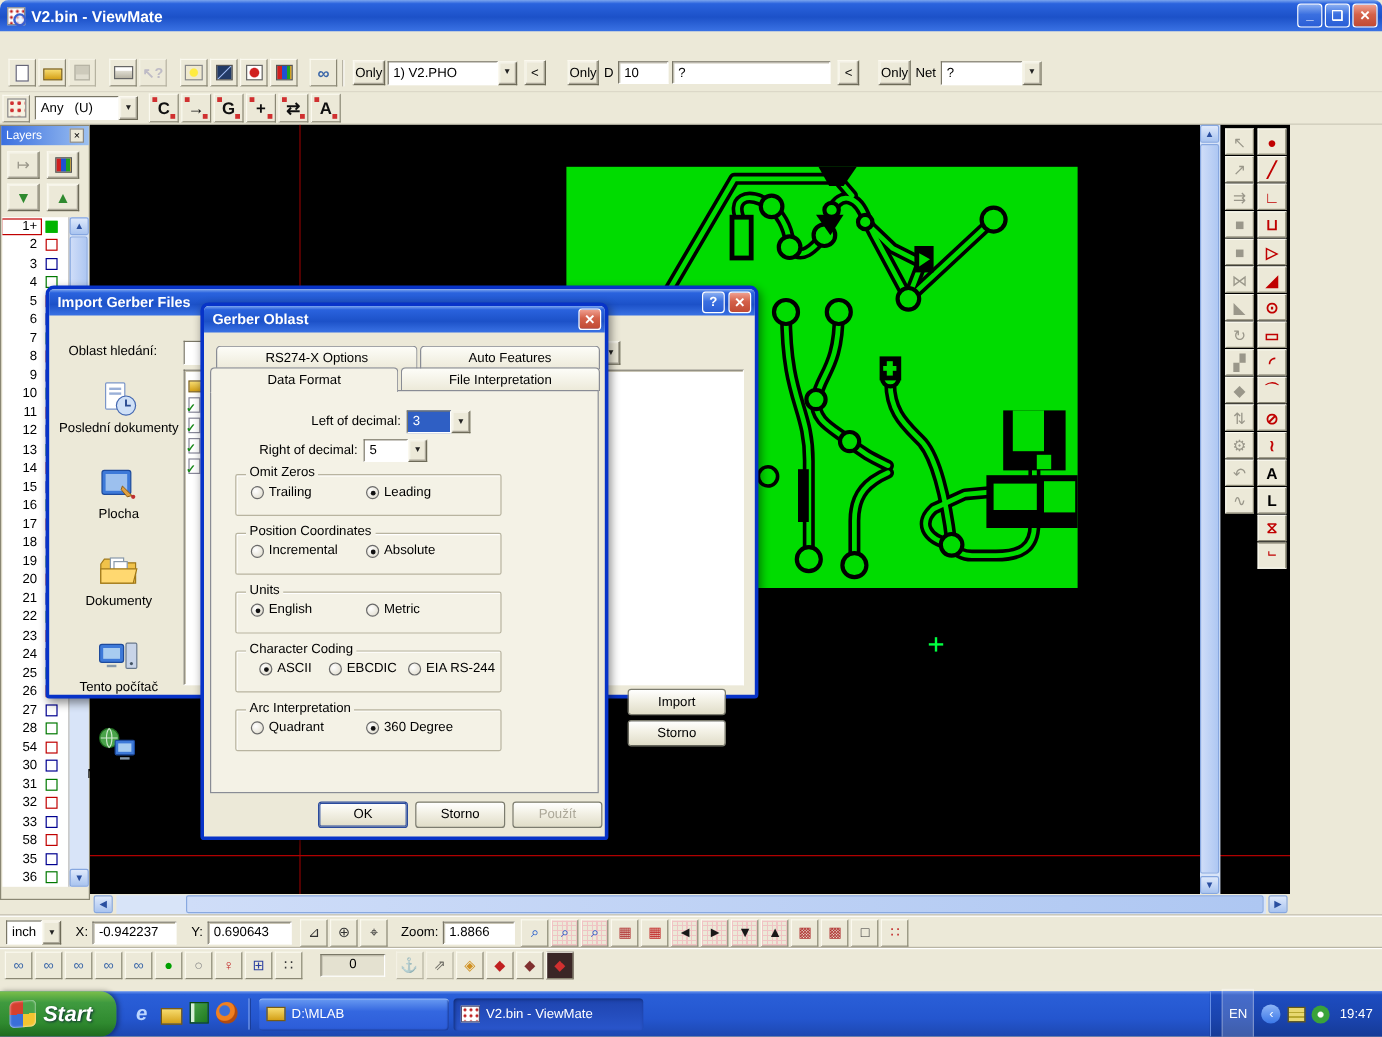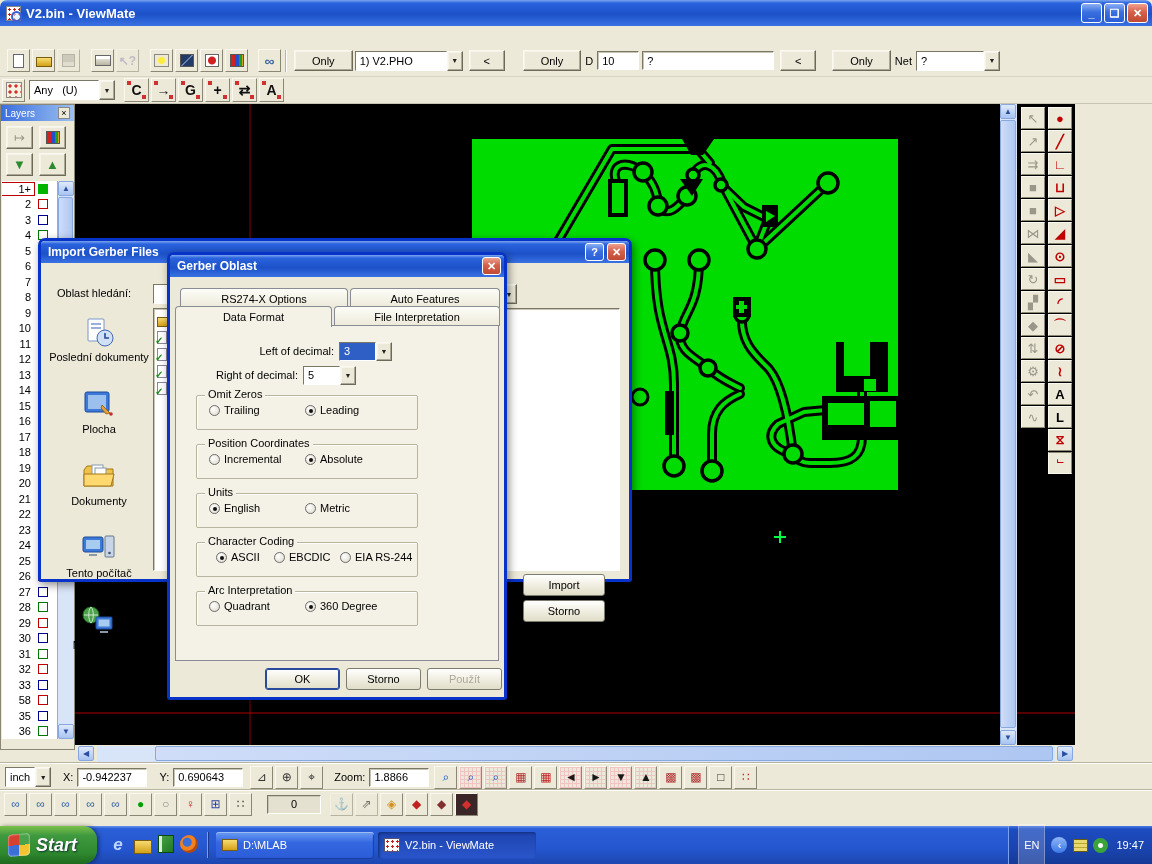--- a/index.html
+++ b/index.html
@@ -36,21 +36,21 @@
   .ic-print{width:16px;height:11px;background:linear-gradient(#f4f2ea,#b8b4a4);border:1px solid #666;box-shadow:inset 0 3px 0 #fff;}
   .ic-context-help{font-weight:bold;color:#9a97b8;font-size:12px;}
   .ic-context-help::after{content:"\2196?";}
   .ic-highlight-flash{width:15px;height:13px;border:1px solid #888;background:radial-gradient(circle,#ffec40 0 3px,#efe9d0 4px);}
   .ic-plot{width:14px;height:13px;border:1px solid #555;background:linear-gradient(135deg,#223a66 45%,#9ab6ee 50%,#223a66 55%);}
   .ic-redraw{width:14px;height:13px;border:1px solid #666;background:radial-gradient(circle,#d02020 0 3.5px,#fff 4.5px);}
   .ic-film-layers{width:14px;height:13px;border:1px solid #555;background:linear-gradient(90deg,#d02020 0 4px,#2050d0 4px 8px,#20a020 8px 11px,#d0a020 11px);}
   .ic-preview-glasses{color:#3a66a8;font-size:14px;font-weight:bold;}
   .ic-preview-glasses::after{content:"\221E";}
   .tb-sep{width:2px;height:22px;margin:0 3px;border-left:1px solid #b8b4a4;border-right:1px solid #fff;flex:none;}
-  .minibtn{padding:1px 17px;height:21px;display:flex;align-items:center;flex:none;}
+  .minibtn{padding:1px 1px;height:21px;display:flex;align-items:center;flex:none;}
   .combo{display:flex;height:20px;flex:none;}
   .combo .combo-val{background:#fff;border:1px solid;border-color:#7a7767 #fff #fff #7a7767;display:flex;align-items:center;padding:0 4px;flex:1 1 auto;white-space:pre;}
   .combo .combo-val.selval{background:#2f5fc4;color:#fff;}
   .combo .combo-btn{width:16px;display:flex;align-items:center;justify-content:center;font-size:7px;color:#222;flex:none;}
   .lbl{padding:0 4px;flex:none;}
   .tb-letter{font-weight:bold;font-size:14px;color:#101010;width:25px;height:24px;position:relative;}
   .tb-letter::before{content:"";position:absolute;left:2px;top:2px;width:4px;height:4px;background:#d03030;}
   .tb-letter::after{content:"";position:absolute;right:2px;bottom:2px;width:4px;height:4px;background:#d03030;}
   .ic-aperture{width:16px;height:16px;border:1px solid #888;background:radial-gradient(#d03030 1.5px,rgba(0,0,0,0) 1.7px) #f6f2e2;background-size:6px 6px;}
   
@@ -492,21 +492,21 @@
           </div>
           <div class="layer-row">
             <div class="layer-num">27</div>
             <div class="layer-sq" style="border-color: rgb(0, 0, 144);"></div>
           </div>
           <div class="layer-row">
             <div class="layer-num">28</div>
             <div class="layer-sq" style="border-color: rgb(0, 120, 0);"></div>
           </div>
           <div class="layer-row">
-            <div class="layer-num">29</div>
+            <div class="layer-num">54</div>
             <div class="layer-sq" style="border-color: rgb(192, 0, 0);"></div>
           </div>
           <div class="layer-row">
             <div class="layer-num">30</div>
             <div class="layer-sq" style="border-color: rgb(0, 0, 144);"></div>
           </div>
           <div class="layer-row">
             <div class="layer-num">31</div>
             <div class="layer-sq" style="border-color: rgb(0, 120, 0);"></div>
           </div>

